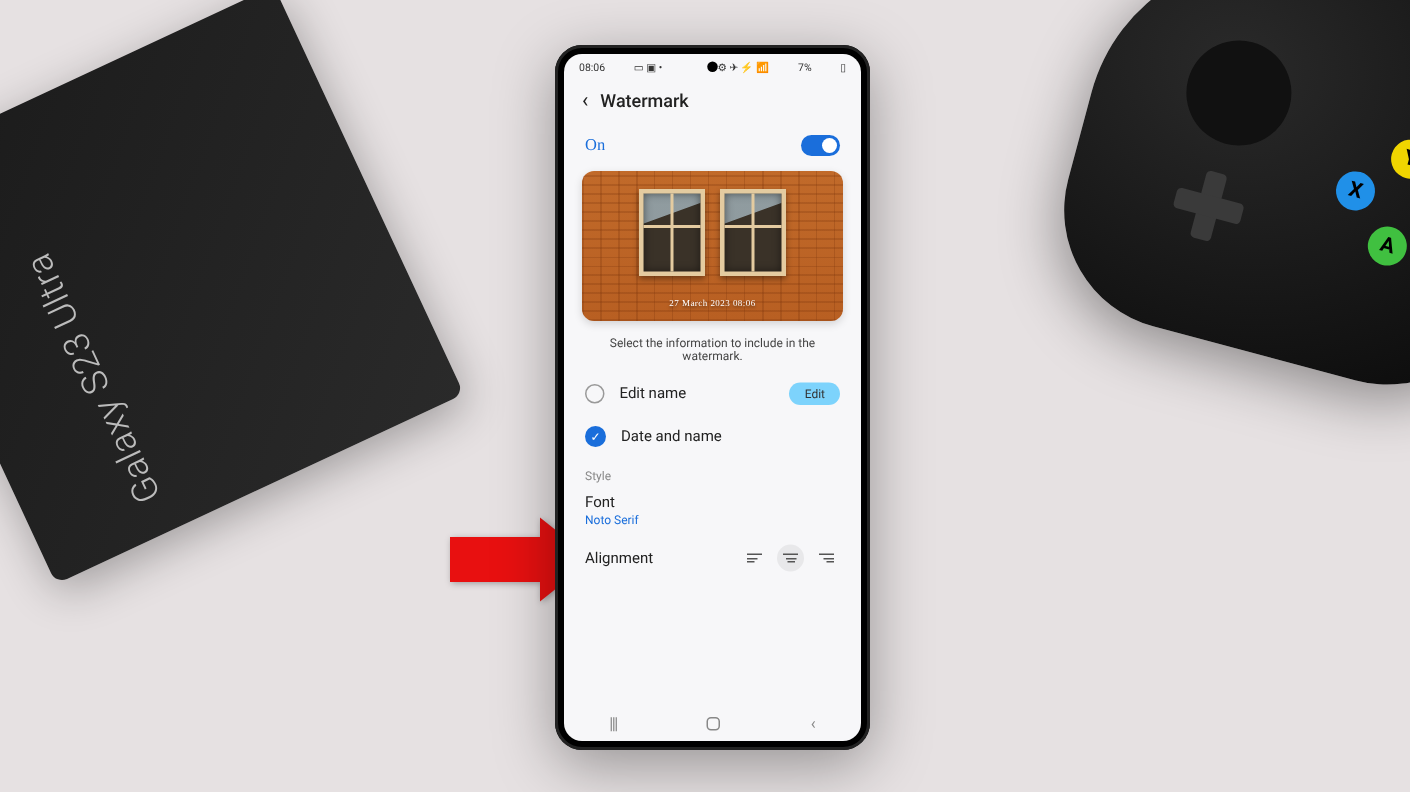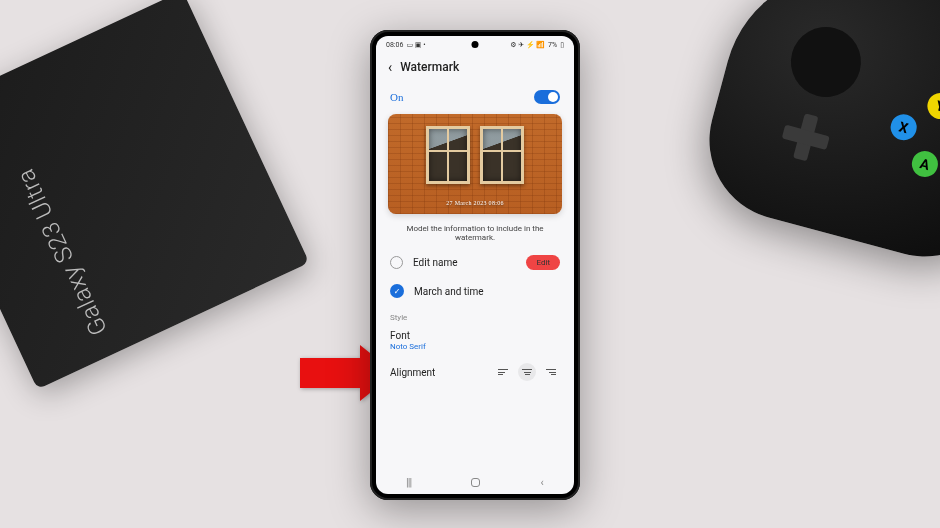--- a/index.html
+++ b/index.html
@@ -126,21 +126,21 @@
     z-index: 10;
   }
   .status-bar {
     display: flex;
     justify-content: space-between;
     align-items: center;
     padding: 5px 10px 3px 10px;
     font-size: 7px;
     color: #333;
   }
-  .status-left, .status-right { display: flex; gap: 3px; align-items: center; }
+  .status-left, .status-right { display: flex; gap: 19px; align-items: center; }
   .header {
     display: flex;
     align-items: center;
     gap: 8px;
     padding: 8px 12px;
     background: #f7f7f9;
   }
   .back-chevron { font-size: 14px; color: #222; line-height: 1; }
   .header-title { font-size: 12px; font-weight: 500; }
   .on-row {
@@ -244,21 +244,21 @@
     border-radius: 50%;
     display: flex;
     align-items: center;
     justify-content: center;
     color: #fff;
     font-size: 8px;
     flex-shrink: 0;
   }
   .option-label { font-size: 10px; flex: 1; }
   .edit-btn {
-    background: #ef4444;
+    background: #7dd3fc;
     border-radius: 10px;
     padding: 3px 10px;
     font-size: 8px;
     color: #333;
   }
   .section-label {
     font-size: 8px;
     color: #888;
     padding: 8px 14px 4px 14px;
   }
@@ -355,31 +355,31 @@
 
     <div class="preview-wrap">
       <div class="preview">
         <div class="brick-bg"></div>
         <div class="window reflect win-left"></div>
         <div class="window reflect win-right"></div>
         <div class="watermark-text">27 March 2023 08:06</div>
       </div>
     </div>
 
-    <div class="description">Model the information to include in the watermark.</div>
+    <div class="description">Select the information to include in the watermark.</div>
 
     <div class="option-row">
       <div class="radio-off"></div>
       <span class="option-label">Edit name</span>
       <span class="edit-btn">Edit</span>
     </div>
 
     <div class="option-row">
       <div class="radio-on">✓</div>
-      <span class="option-label">March and time</span>
+      <span class="option-label">Date and name</span>
     </div>
 
     <div class="section-label">Style</div>
 
     <div class="font-row">
       <div class="font-label">Font</div>
       <div class="font-value">Noto Serif</div>
     </div>
 
     <div class="align-row">

